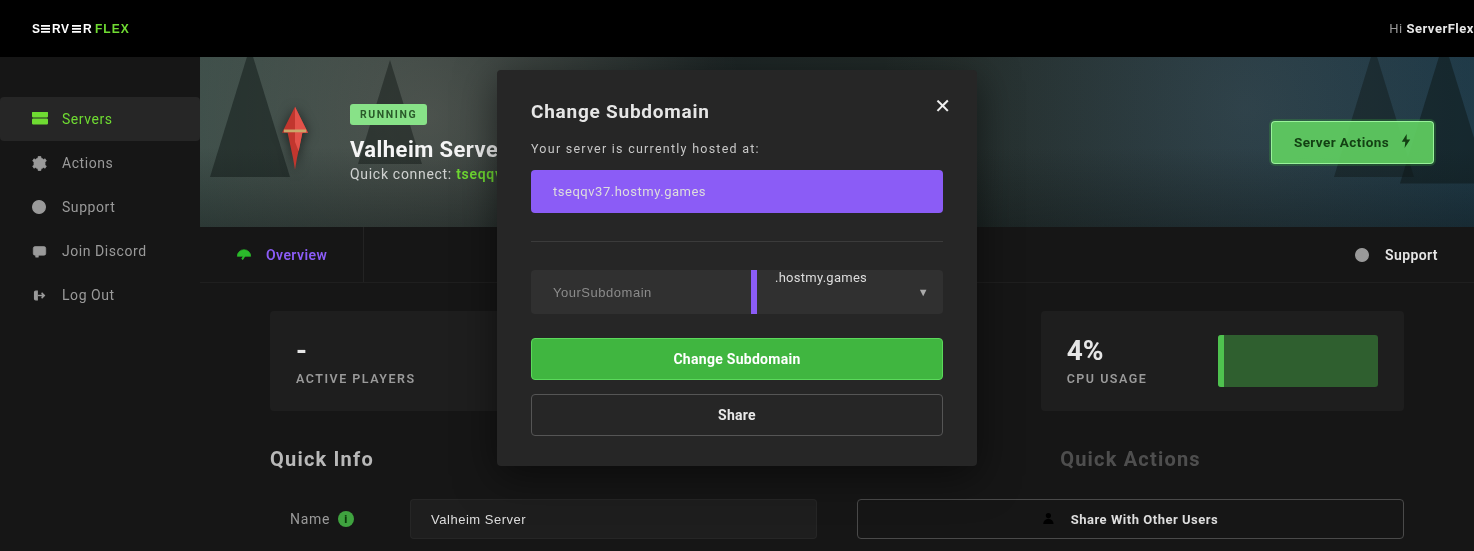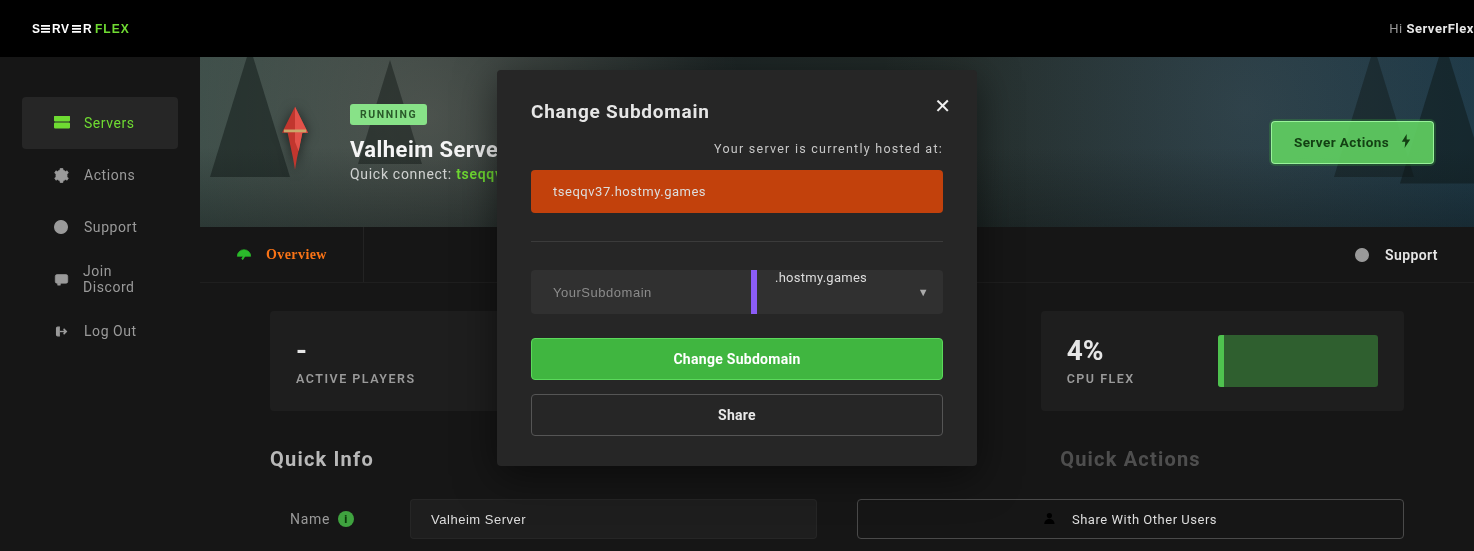--- a/index.html
+++ b/index.html
@@ -49,27 +49,27 @@
     left:0;
     width:200px;
     bottom:0;
     padding-top:40px;
   }
   .nav-item{
     display:flex;
     align-items:center;
     gap:14px;
     padding:0 18px 0 32px;
-    height:52px;
+    height:44px;
     color:var(--muted);
     font-size:14px;
     letter-spacing:.04em;
     cursor:pointer;
     border-radius:4px;
-    margin:0 22px;
+    margin:0 0;
   }
   .nav-item.active{
     background:rgba(255,255,255,.07);
     color:var(--green-bright);
   }
   .nav-item.active .nav-icon svg *{fill:var(--green-bright)!important;stroke:var(--green-bright)!important;}
   .nav-icon{width:16px;display:flex;align-items:center;}
   .nav-icon svg *{fill:var(--muted);stroke:var(--muted);}
 
   
@@ -181,21 +181,21 @@
   .tab{
     display:flex;align-items:center;gap:14px;
     padding:0 36px;
     font-size:14px;
     font-weight:600;
     letter-spacing:.03em;
     cursor:pointer;
     border-right:1px solid rgba(255,255,255,.06);
     color:var(--text);
   }
-  .tab.active{color:#f97316;font-family:Liberation Serif, serif;}
+  .tab.active{color:#8b5cf6;}
   .tab.active .tab-icon svg *{fill:var(--tab-green);stroke:var(--tab-green);}
   .tab-icon{display:flex;align-items:center;width:16px;}
   .tab-icon svg *{fill:var(--muted);stroke:var(--muted);}
   .tabs-spacer{flex:1;border-right:none;}
   .tab.support{border-right:none;}
 
   
   .content{
     padding:28px 70px 0 70px;
   }
@@ -244,21 +244,21 @@
     letter-spacing:.04em;
   }
   .share-btn{
     width:100%;
     height:40px;
     background:transparent;
     border:1px solid #4a4a4a;
     border-radius:4px;
     color:#ddd;
     font-size:13px;
-    font-weight:400;
+    font-weight:700;
     letter-spacing:.04em;
     display:flex;align-items:center;justify-content:center;gap:12px;
     cursor:pointer;
   }
 
   
   .modal-backdrop{
     position:absolute;
     inset:0;
     pointer-events:none;
@@ -288,24 +288,23 @@
     color:#f0f0f0;
     font-size:20px;
     cursor:pointer;
     line-height:1;
   }
   .modal-sub{
     font-size:12.5px;
     letter-spacing:.1em;
     color:#c7c7c7;
     margin-bottom:14px;
-    text-align:right;
   }
   .host-box{
-    background:#c2410c;
+    background:#8b5cf6;
     border-radius:4px;
     padding:14px 22px;
     font-size:13px;
     letter-spacing:.04em;
     color:#ddd;
   }
   .modal-divider{height:1px;background:#3b3b3b;margin:28px 0;}
   .sub-row{display:flex;gap:0;margin-bottom:24px;}
   .sub-input{
     flex:1;
@@ -497,21 +496,21 @@
       <div class="stat-card">
         <div>
           <div class="stat-val">-</div>
           <div class="stat-label">ACTIVE PLAYERS</div>
         </div>
       </div>
       <div class="stat-card" style="visibility:hidden"></div>
       <div class="stat-card">
         <div>
           <div class="stat-val">4%</div>
-          <div class="stat-label">CPU FLEX</div>
+          <div class="stat-label">CPU USAGE</div>
         </div>
         <div class="stat-bar">
           <div class="fill" style="width:4%"></div>
         </div>
       </div>
     </div>
 
     <div class="quick-row">
       <div class="quick-col">
         <div class="section-title">Quick Info</div>

